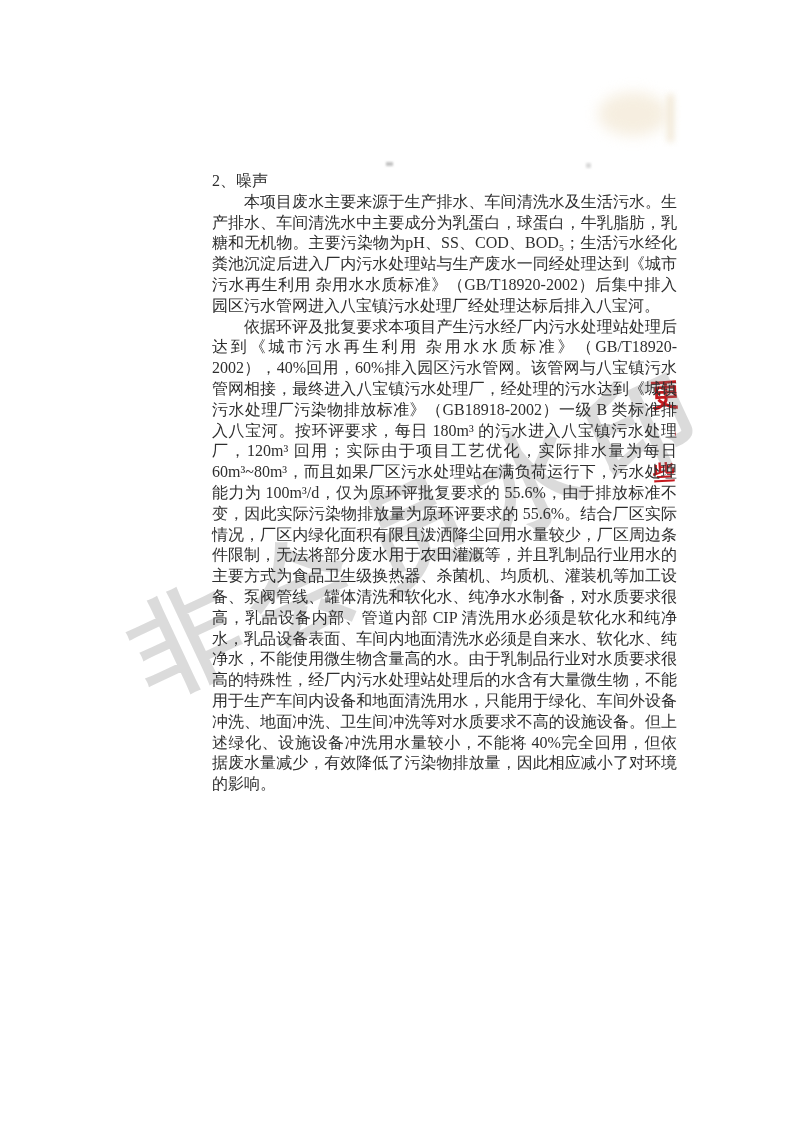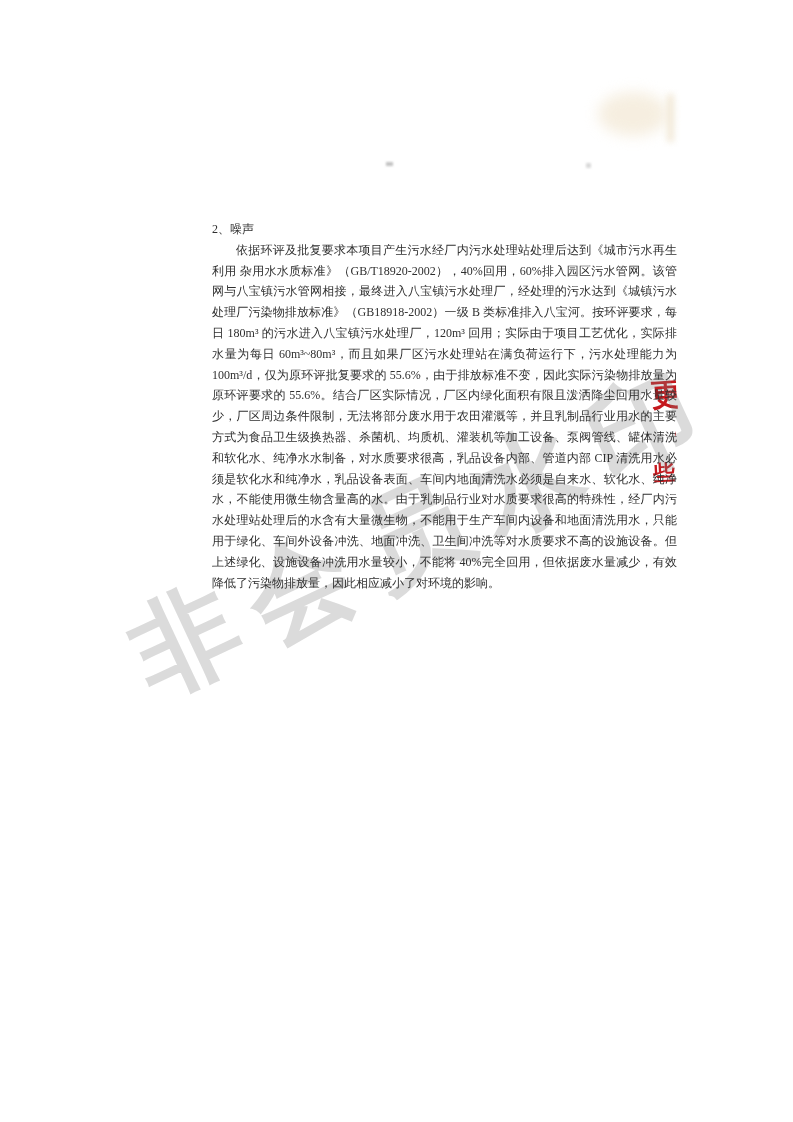--- a/index.html
+++ b/index.html
@@ -62,25 +62,24 @@
     transform-origin: 0 50%;
     pointer-events: none;
     z-index: 1;
   }
   
   .content {
     position: absolute;
     left: 212px; top: 171px;
     width: 465px;
     color: #2e2e2e;
-    font-size: 12px;
+    font-size: 16px;
     line-height: 20.8px;
     text-align: justify;
     z-index: 2;
-    margin-top: 48px;
   }
   .heading {
     margin: 0;
     text-indent: 0;
   }
   .para {
     margin: 0;
     text-indent: 2em;
   }
   
@@ -119,20 +118,21 @@
 
   <div class="smudge-1"></div>
   <div class="smudge-2"></div>
   <div class="dot-1"></div>
   <div class="dot-2"></div>
 
   <div class="watermark">非会员水印</div>
 
   <div class="content">
     <div class="heading">2、噪声</div>
+    <p class="para">本项目废水主要来源于生产排水、车间清洗水及生活污水。生产排水、车间清洗水中主要成分为乳蛋白，球蛋白，牛乳脂肪，乳糖和无机物。主要污染物为pH、SS、COD、BOD₅；生活污水经化粪池沉淀后进入厂内污水处理站与生产废水一同经处理达到《城市污水再生利用 杂用水水质标准》（GB/T18920-2002）后集中排入园区污水管网进入八宝镇污水处理厂经处理达标后排入八宝河。</p>
     <p class="para">依据环评及批复要求本项目产生污水经厂内污水处理站处理后达到《城市污水再生利用 杂用水水质标准》（GB/T18920-2002），40%回用，60%排入园区污水管网。该管网与八宝镇污水管网相接，最终进入八宝镇污水处理厂，经处理的污水达到《城镇污水处理厂污染物排放标准》（GB18918-2002）一级 B 类标准排入八宝河。按环评要求，每日 180m³ 的污水进入八宝镇污水处理厂，120m³ 回用；实际由于项目工艺优化，实际排水量为每日 60m³~80m³，而且如果厂区污水处理站在满负荷运行下，污水处理能力为 100m³/d，仅为原环评批复要求的 55.6%，由于排放标准不变，因此实际污染物排放量为原环评要求的 55.6%。结合厂区实际情况，厂区内绿化面积有限且泼洒降尘回用水量较少，厂区周边条件限制，无法将部分废水用于农田灌溉等，并且乳制品行业用水的主要方式为食品卫生级换热器、杀菌机、均质机、灌装机等加工设备、泵阀管线、罐体清洗和软化水、纯净水水制备，对水质要求很高，乳品设备内部、管道内部 CIP 清洗用水必须是软化水和纯净水，乳品设备表面、车间内地面清洗水必须是自来水、软化水、纯净水，不能使用微生物含量高的水。由于乳制品行业对水质要求很高的特殊性，经厂内污水处理站处理后的水含有大量微生物，不能用于生产车间内设备和地面清洗用水，只能用于绿化、车间外设备冲洗、地面冲洗、卫生间冲洗等对水质要求不高的设施设备。但上述绿化、设施设备冲洗用水量较小，不能将 40%完全回用，但依据废水量减少，有效降低了污染物排放量，因此相应减小了对环境的影响。</p>
   </div>
 
   <div class="stamp-fragments">
     <span class="frag frag-1">更</span>
     <span class="frag frag-2">〈</span>
     <span class="frag frag-3">些</span>
   </div>
 
 </div>

